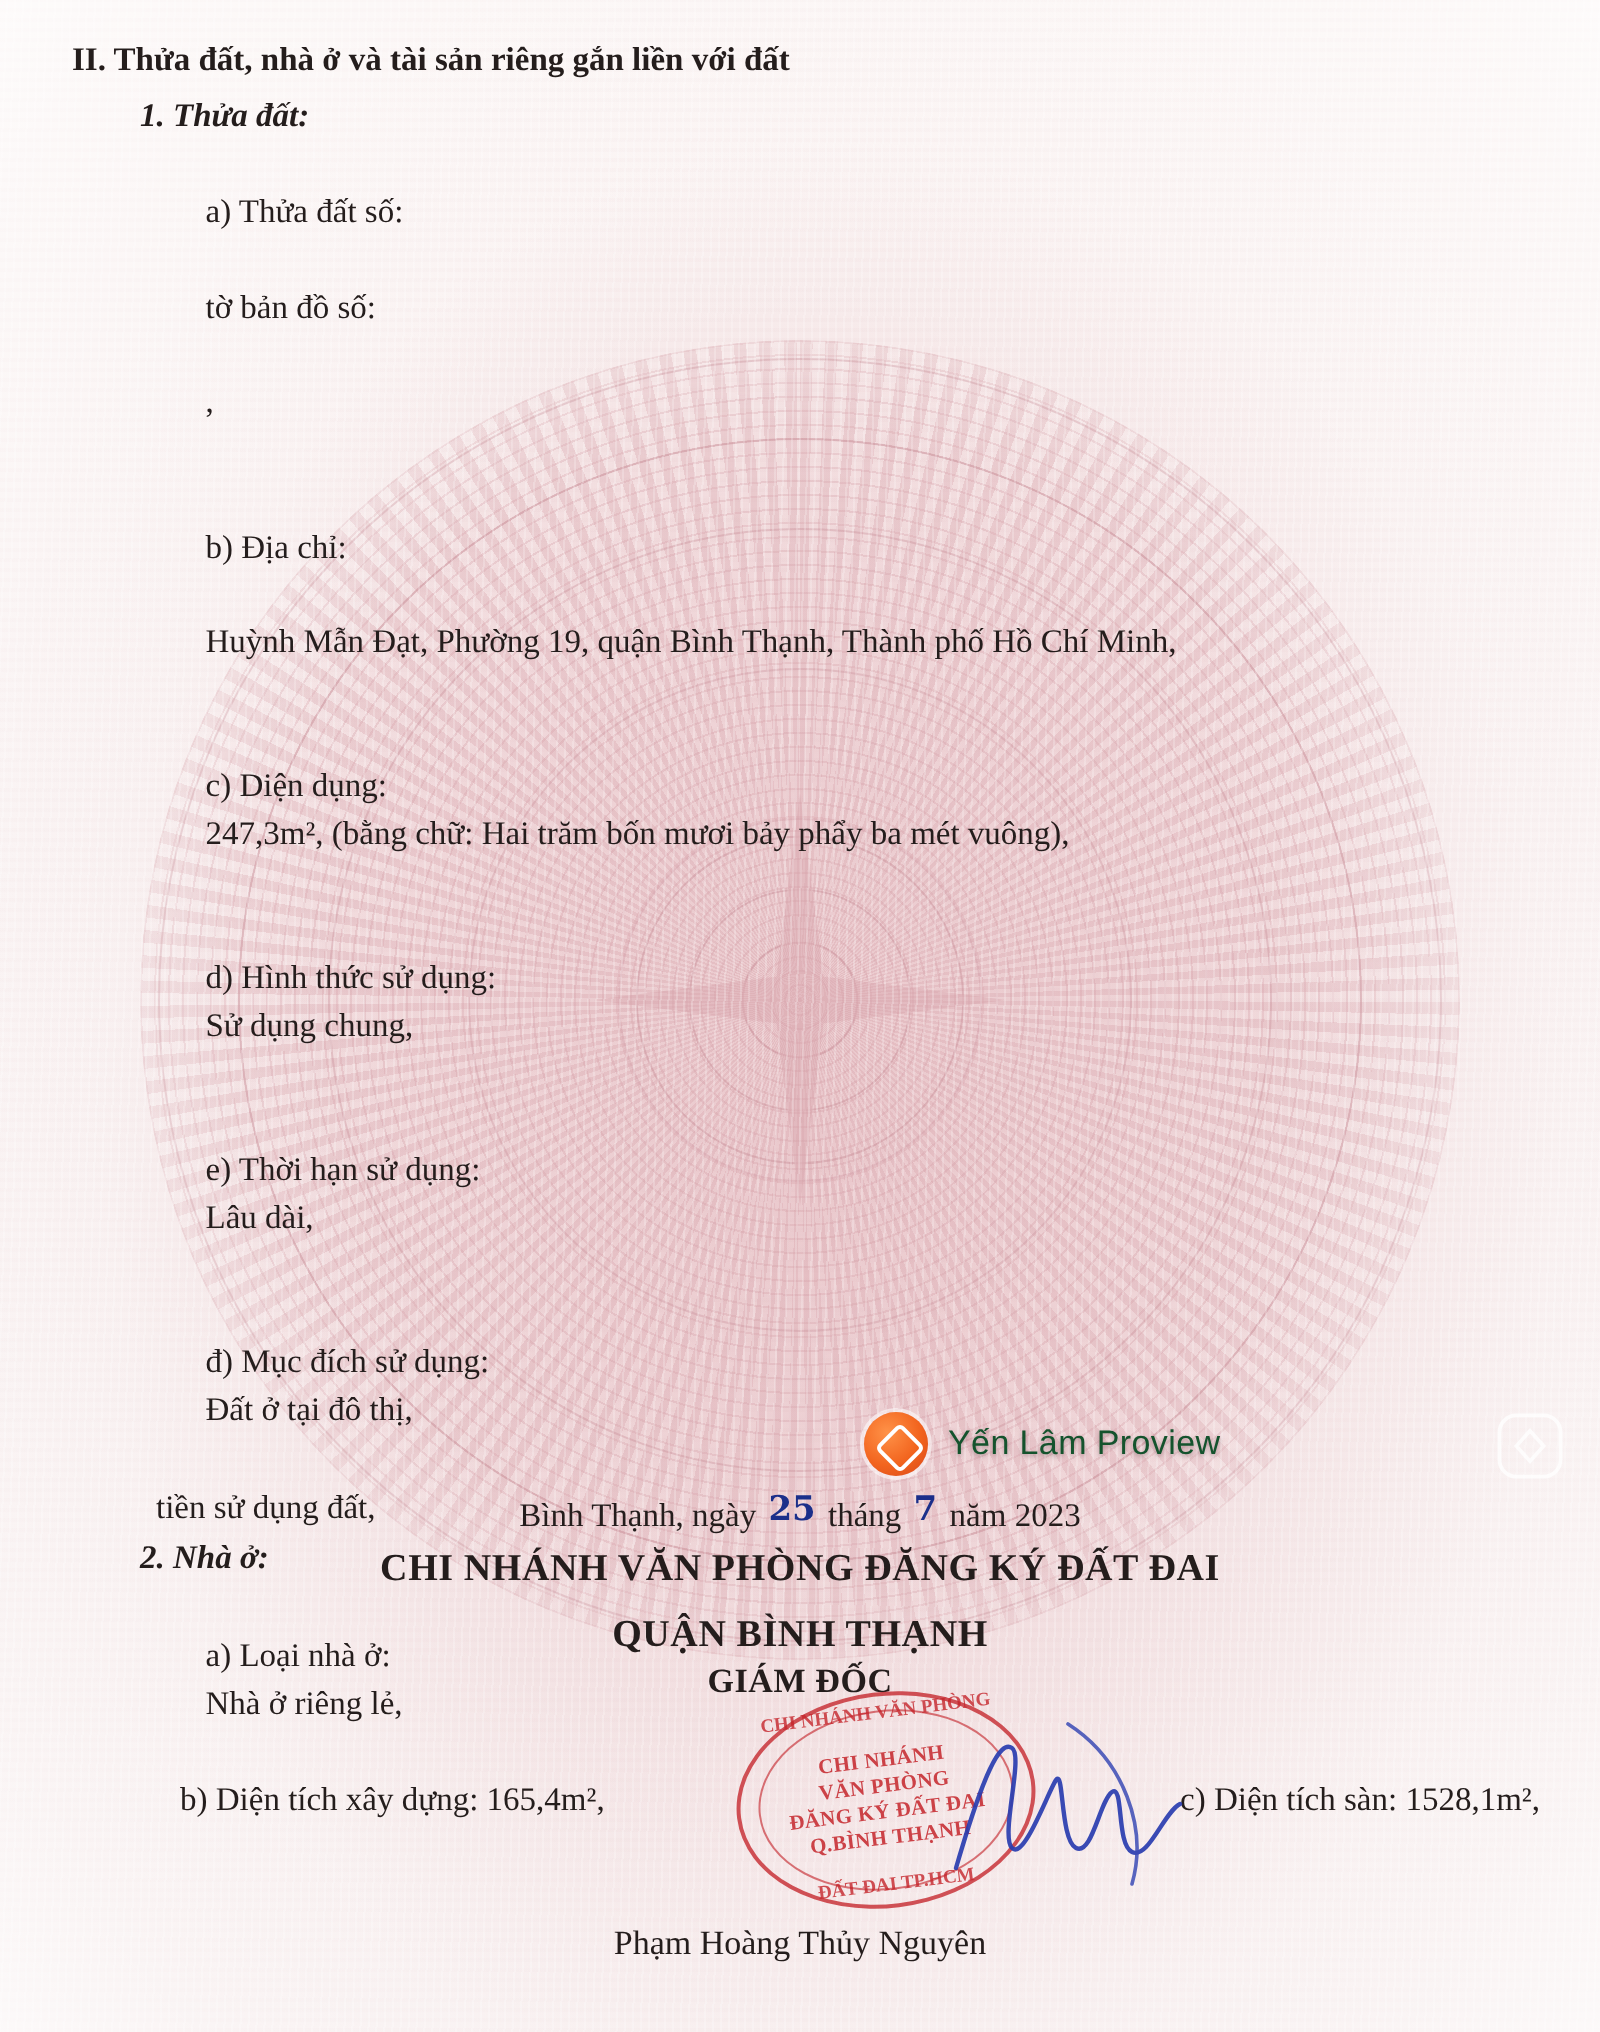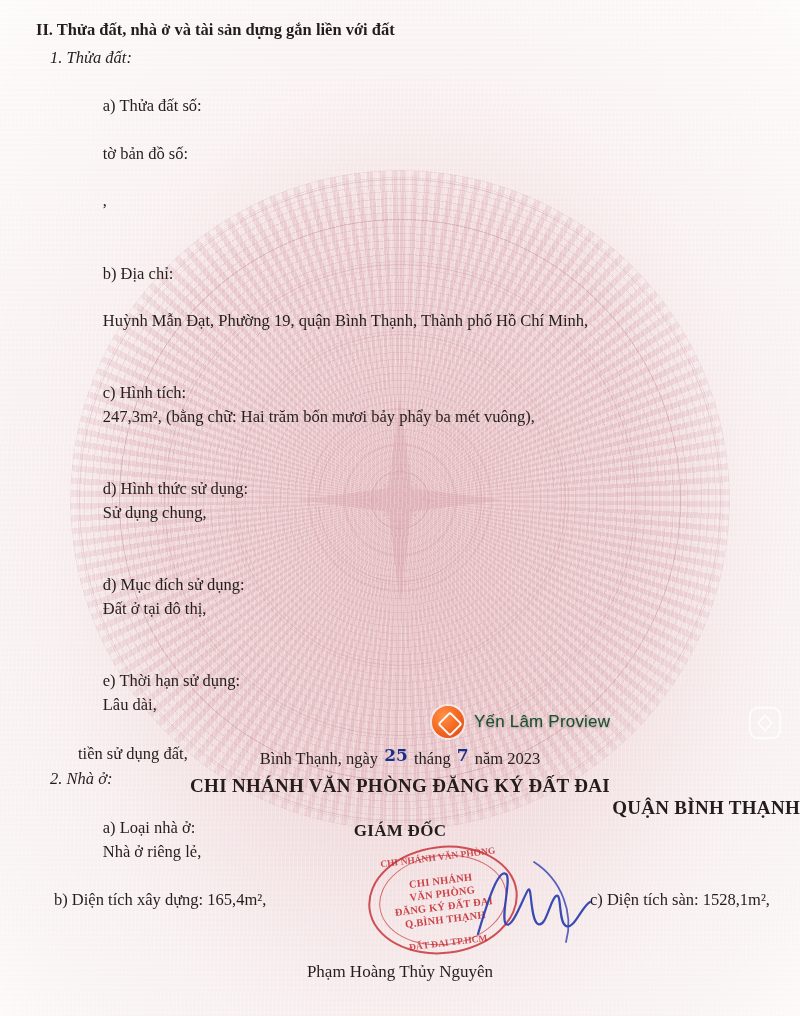--- a/index.html
+++ b/index.html
@@ -88,33 +88,33 @@
     padding: 18px 30px 0 30px;
     font-size: 16.5px;
     line-height: 1.44;
   }
   .heading {
     font-weight: bold;
     font-size: 16.5px;
     margin: 0 0 4px 6px;
   }
   .sec-title {
-    font-weight: normal;
+    font-weight: bold;
     font-style: italic;
-    margin: 2px 0 1px 20px;
+    margin: 2px 0 1px 40px;
   }
   .item {
     margin: 0 0 1px 48px;
     white-space: pre-wrap;
   }
   .item.tight { margin-bottom: 0; }
   .cont-line { margin: 0 0 1px 48px; }
   .two-col {
     display: flex;
-    margin: 0 0 1px 24px;
+    margin: 0 0 1px 60px;
     gap: 16px;
   }
   .two-col .c1 { width: 333px; flex: 0 0 333px; }
   .two-col .c2 { flex: 1 1 auto; text-align: right; }
   .gap-word { display: inline-block; width: 86px; }
   .gap-word-sm { display: inline-block; width: 60px; }
 
   
   .sign-block {
     position: absolute;
@@ -135,21 +135,21 @@
     font-size: 17px;
     position: relative;
     top: -3px;
     padding: 0 2px;
   }
   .org1, .org2, .org3 {
     font-weight: bold;
     letter-spacing: 0.3px;
   }
   .org1 { font-size: 19px; margin-top: 6px; }
-  .org2 { font-size: 19px; margin-top: 0; text-align: right; }
+  .org2 { font-size: 19px; margin-top: 11px; }
   .org3 { font-size: 17px; margin-top: 2px; }
   .signer {
     position: absolute;
     left: 0; right: 0;
     top: 962px;
     text-align: center;
     font-weight: normal;
     font-size: 17px;
   }
 
@@ -278,56 +278,56 @@
       <polygon points="160,160 110,110 100,100 112,112"></polygon>
       <polygon points="40,160 90,110 100,100 88,112"></polygon>
       <polygon points="40,40 90,90 100,100 88,88"></polygon>
     </g>
   </svg>
   <div class="texture"></div>
   <div class="vignette"></div>
 
   <div class="content">
 
-    <div class="heading">II. Thửa đất, nhà ở và tài sản dựng gắn liền với đất</div>
+    <div class="heading">II. Thửa đất, nhà ở và tài sản riêng gắn liền với đất</div>
 
     <div class="sec-title">1. Thửa đất:</div>
 
     <div class="item">
       <span>a) Thửa đất số:</span>
       <span class="gap-word"></span>
       <span>tờ bản đồ số:</span>
       <span class="gap-word-sm"></span>
       <span>,</span>
     </div>
 
     <div class="item">
       <span>b) Địa chỉ:</span>
       <span class="gap-word-sm"></span>
       <span>Huỳnh Mẫn Đạt, Phường 19, quận Bình Thạnh, Thành phố Hồ Chí Minh,</span>
     </div>
 
     <div class="item">
-      <span>c) Hình tích:</span>
+      <span>c) Diện dụng:</span>
       <span>247,3m², (bằng chữ: Hai trăm bốn mươi bảy phẩy ba mét vuông),</span>
     </div>
 
     <div class="item">
       <span>d) Hình thức sử dụng:</span>
       <span>Sử dụng chung,</span>
     </div>
 
     <div class="item">
+      <span>e) Thời hạn sử dụng:</span>
+      <span>Lâu dài,</span>
+    </div>
+
+    <div class="item">
       <span>đ) Mục đích sử dụng:</span>
       <span>Đất ở tại đô thị,</span>
-    </div>
-
-    <div class="item">
-      <span>e) Thời hạn sử dụng:</span>
-      <span>Lâu dài,</span>
     </div>
 
     <div class="cont-line">tiền sử dụng đất,</div>
 
     <div class="sec-title">2. Nhà ở:</div>
 
     <div class="item">
       <span>a) Loại nhà ở:</span>
       <span>Nhà ở riêng lẻ,</span>
     </div>

